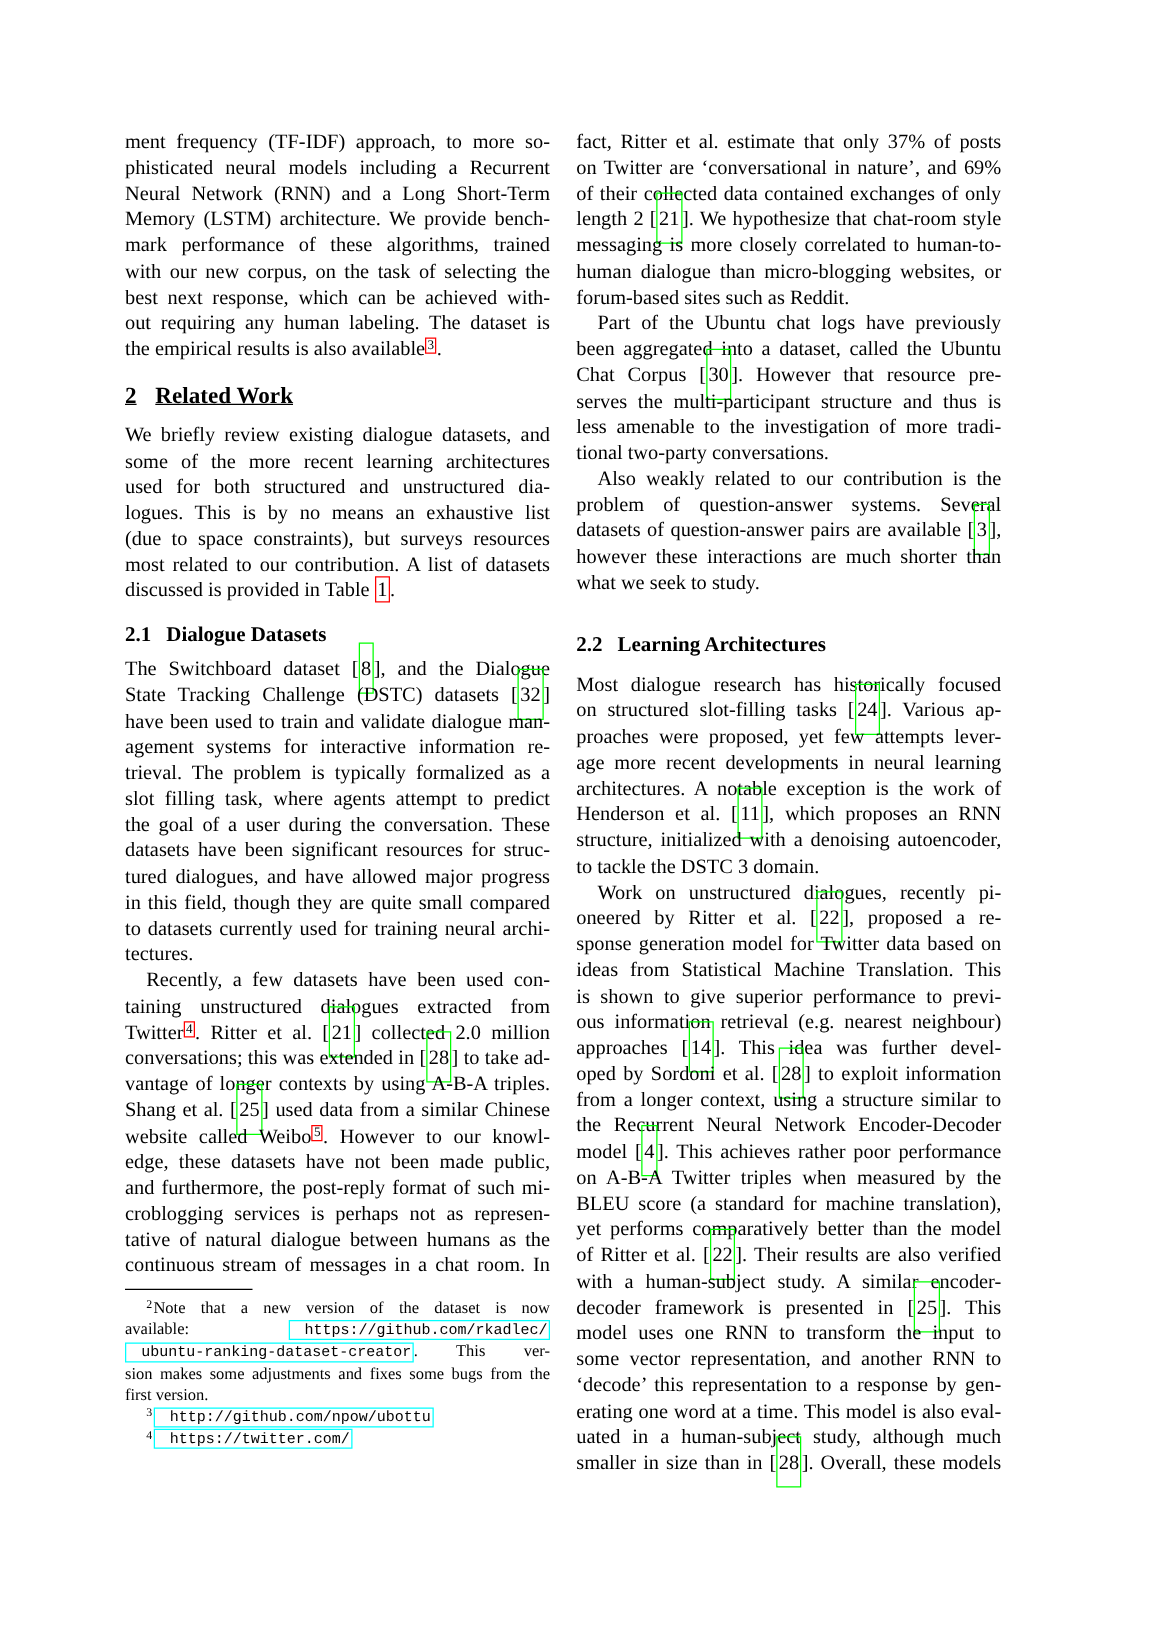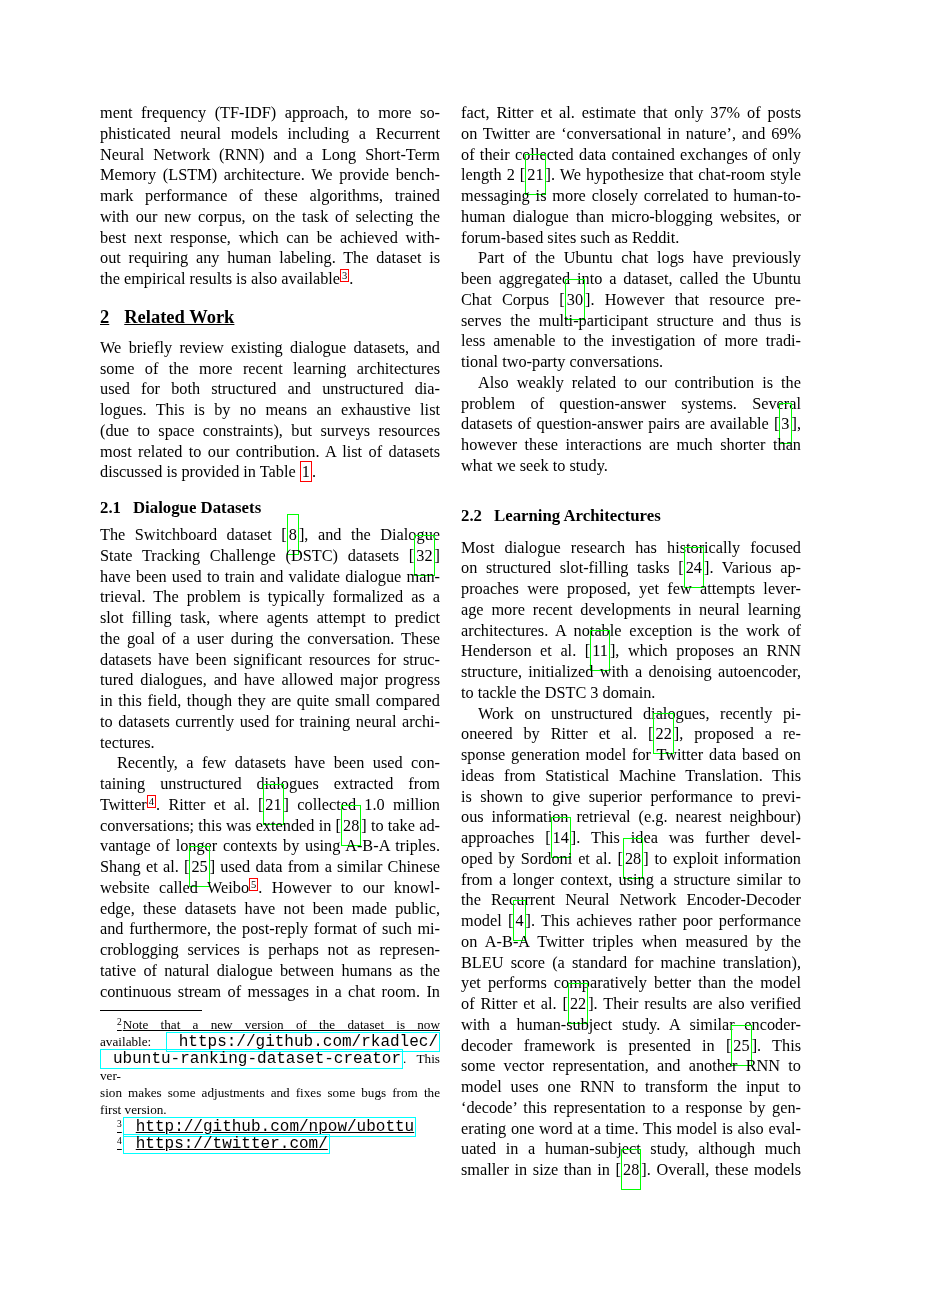--- a/index.html
+++ b/index.html
@@ -27,25 +27,25 @@
   .cite { border:1px solid var(--cite-color,#00ff00); padding:10px 1px; }
   .iref { border:1px solid var(--ref-color,#ff0000); padding:0 1px; }
 
   sup.fnref { font-size:10.5px; line-height:0; position:relative; top:-0.45em; vertical-align:baseline; }
   sup.fnref .refbox { border:1px solid var(--ref-color,#ff0000); padding:0 1px; }
 
   sup.fnmark { font-size:9.5px; line-height:0; position:relative; top:-0.4em; vertical-align:baseline; margin-right:1px; }
 
   .fnrule { border-top:1px solid #000; width:102px; margin:8px 0 6px 0; }
   .para.footnote { font-size:13.2px; line-height:16.9px; }
-  .para.footnote .line:first-child { text-indent:17px;text-decoration:underline; }
+  .para.footnote .line:first-child { text-indent:17px; }
 
   .url { font-family:"Liberation Mono", monospace; font-size:12.6px;
          border:1px solid var(--url-color,#00ffff); padding:0 1px; }
-  .para.footnote .url { font-size:16px;padding-left:12px; }
+  .para.footnote .url { font-size:12px;padding-left:12px; }
 </style>
 </head>
 <body style="--cite-color: #00ff00; --ref-color: #ff0000; --url-color: #00ffff; background: rgb(255, 255, 255); color: rgb(0, 0, 0);">
 
 <div class="column" id="col-left">
     <div class="para">
       <div class="line"><span>ment frequency (TF-IDF) approach, to more so-</span></div>
       <div class="line"><span>phisticated neural models including a Recurrent</span></div>
       <div class="line"><span>Neural Network (RNN) and a Long Short-Term</span></div>
       <div class="line"><span>Memory (LSTM) architecture. We provide bench-</span></div>
@@ -63,33 +63,34 @@
       <div class="line"><span>logues. This is by no means an exhaustive list</span></div>
       <div class="line"><span>(due to space constraints), but surveys resources</span></div>
       <div class="line"><span>most related to our contribution. A list of datasets</span></div>
       <div class="line last"><span>discussed is provided in Table </span><span class="iref">1</span><span>.</span></div>
     </div>
     <div class="heading subsection"><span class="hnum">2.1</span><span class="htitle">Dialogue Datasets</span></div>
     <div class="para">
       <div class="line"><span>The Switchboard dataset [</span><span class="cite">8</span><span>], and the Dialogue</span></div>
       <div class="line"><span>State Tracking Challenge (DSTC) datasets [</span><span class="cite">32</span><span>]</span></div>
       <div class="line"><span>have been used to train and validate dialogue man-</span></div>
+      <div class="line"><span>agement systems for interactive information re-</span></div>
       <div class="line"><span>trieval. The problem is typically formalized as a</span></div>
       <div class="line"><span>slot filling task, where agents attempt to predict</span></div>
       <div class="line"><span>the goal of a user during the conversation. These</span></div>
       <div class="line"><span>datasets have been significant resources for struc-</span></div>
       <div class="line"><span>tured dialogues, and have allowed major progress</span></div>
       <div class="line"><span>in this field, though they are quite small compared</span></div>
       <div class="line"><span>to datasets currently used for training neural archi-</span></div>
       <div class="line last"><span>tectures.</span></div>
     </div>
     <div class="para indent">
       <div class="line"><span>Recently, a few datasets have been used con-</span></div>
       <div class="line"><span>taining unstructured dialogues extracted from</span></div>
-      <div class="line"><span>Twitter</span><sup class="fnref"><span class="refbox">4</span></sup><span>. Ritter et al. [</span><span class="cite">21</span><span>] collected 1.0 million</span></div>
+      <div class="line"><span>Twitter</span><sup class="fnref"><span class="refbox">4</span></sup><span>. Ritter et al. [</span><span class="cite">21</span><span>] collected 2.0 million</span></div>
       <div class="line"><span>conversations; this was extended in [</span><span class="cite">28</span><span>] to take ad-</span></div>
       <div class="line"><span>vantage of longer contexts by using A-B-A triples.</span></div>
       <div class="line"><span>Shang et al. [</span><span class="cite">25</span><span>] used data from a similar Chinese</span></div>
       <div class="line"><span>website called Weibo</span><sup class="fnref"><span class="refbox">5</span></sup><span>. However to our knowl-</span></div>
       <div class="line"><span>edge, these datasets have not been made public,</span></div>
       <div class="line"><span>and furthermore, the post-reply format of such mi-</span></div>
       <div class="line"><span>croblogging services is perhaps not as represen-</span></div>
       <div class="line"><span>tative of natural dialogue between humans as the</span></div>
       <div class="line"><span>continuous stream of messages in a chat room. In</span></div>
     </div>
@@ -155,20 +156,20 @@
       <div class="line"><span>oped by Sordoni et al. [</span><span class="cite">28</span><span>] to exploit information</span></div>
       <div class="line"><span>from a longer context, using a structure similar to</span></div>
       <div class="line"><span>the Recurrent Neural Network Encoder-Decoder</span></div>
       <div class="line"><span>model [</span><span class="cite">4</span><span>]. This achieves rather poor performance</span></div>
       <div class="line"><span>on A-B-A Twitter triples when measured by the</span></div>
       <div class="line"><span>BLEU score (a standard for machine translation),</span></div>
       <div class="line"><span>yet performs comparatively better than the model</span></div>
       <div class="line"><span>of Ritter et al. [</span><span class="cite">22</span><span>]. Their results are also verified</span></div>
       <div class="line"><span>with a human-subject study. A similar encoder-</span></div>
       <div class="line"><span>decoder framework is presented in [</span><span class="cite">25</span><span>]. This</span></div>
+      <div class="line"><span>model uses one RNN to transform the input to</span></div>
       <div class="line"><span>some vector representation, and another RNN to</span></div>
-      <div class="line"><span>model uses one RNN to transform the input to</span></div>
       <div class="line"><span>‘decode’ this representation to a response by gen-</span></div>
       <div class="line"><span>erating one word at a time. This model is also eval-</span></div>
       <div class="line"><span>uated in a human-subject study, although much</span></div>
       <div class="line"><span>smaller in size than in [</span><span class="cite">28</span><span>]. Overall, these models</span></div>
     </div>
   </div>
 
 </body></html>

